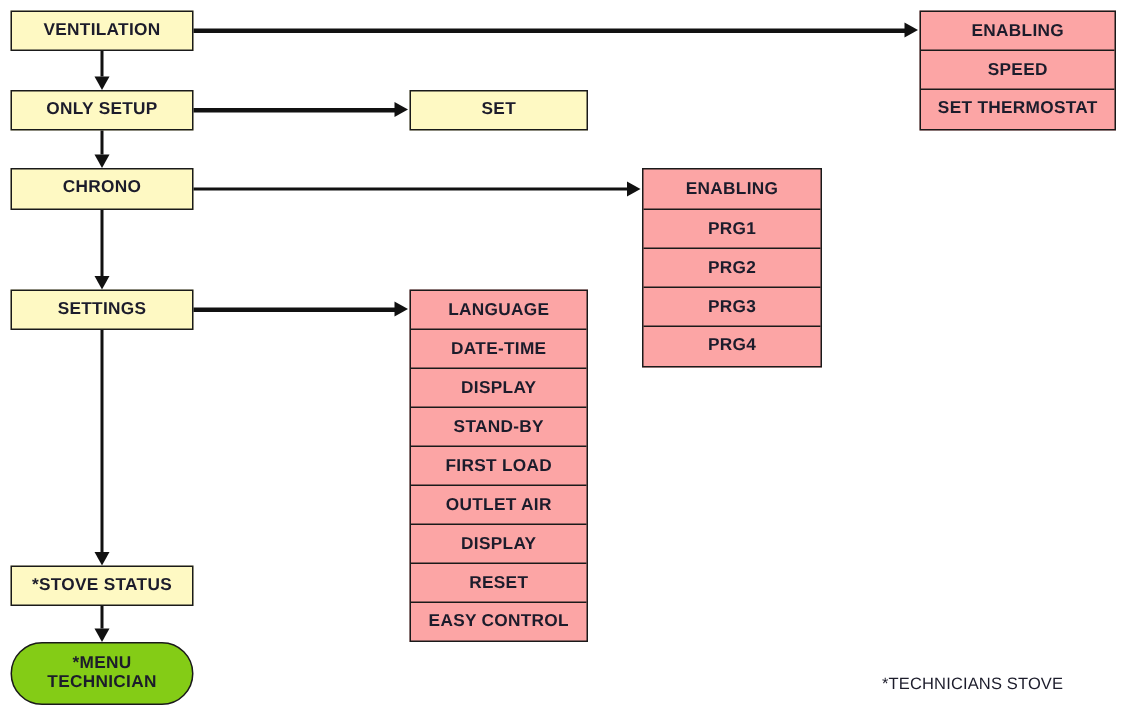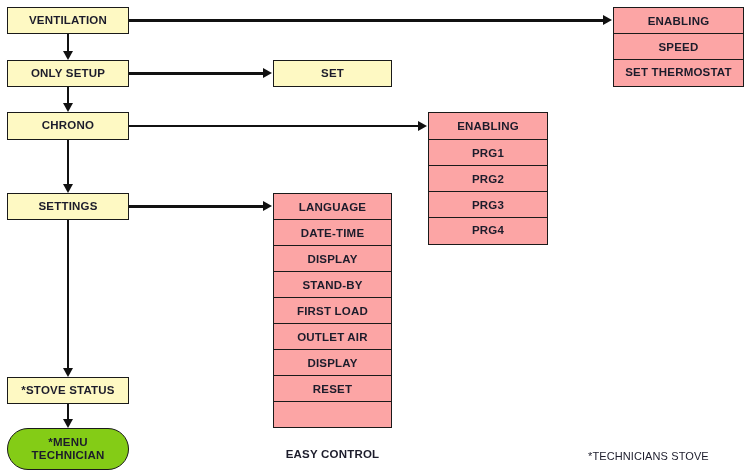--- a/index.html
+++ b/index.html
@@ -129,21 +129,21 @@
 
   <div class="group" style="left:273px; top:193px; width:119px; height:235px;">
     <div class="row" style="height:26px;">LANGUAGE</div>
     <div class="row" style="height:26px;">DATE-TIME</div>
     <div class="row" style="height:26px;">DISPLAY</div>
     <div class="row" style="height:26px;">STAND-BY</div>
     <div class="row" style="height:26px;">FIRST LOAD</div>
     <div class="row" style="height:26px;">OUTLET AIR</div>
     <div class="row" style="height:26px;">DISPLAY</div>
     <div class="row" style="height:26px;">RESET</div>
-    <div class="row" style="height:24.8px;margin-top:40px;">EASY CONTROL</div>
+    <div class="row" style="height:24.8px;">EASY CONTROL</div>
   </div>
 
   <div class="conn v" style="left:66.8px; top:34px; height:17px;"></div>
   <div class="arrow-d" style="left:62.5px; top:51px;"></div>
 
   <div class="conn v" style="left:66.8px; top:87px; height:16px;"></div>
   <div class="arrow-d" style="left:62.5px; top:103px;"></div>
 
   <div class="conn v" style="left:66.8px; top:140px; height:44px;"></div>
   <div class="arrow-d" style="left:62.5px; top:184px;"></div>

